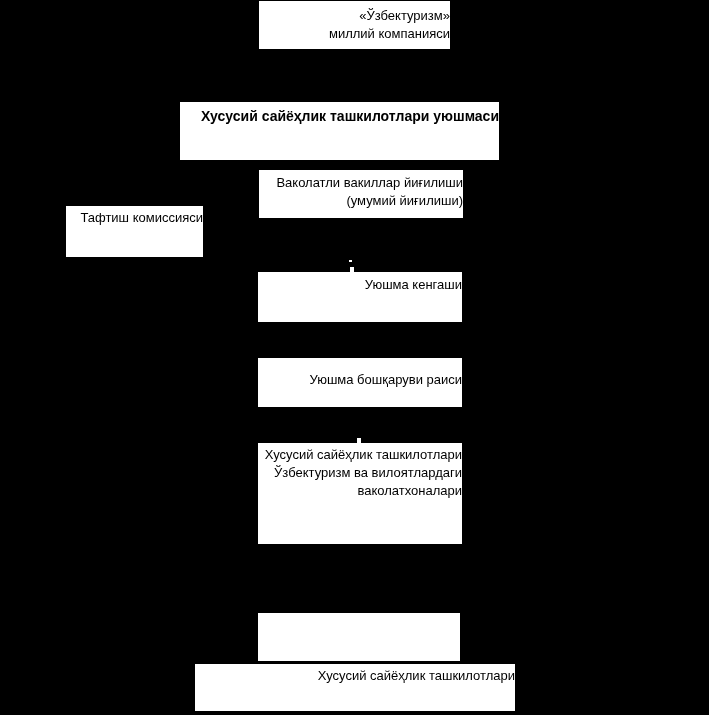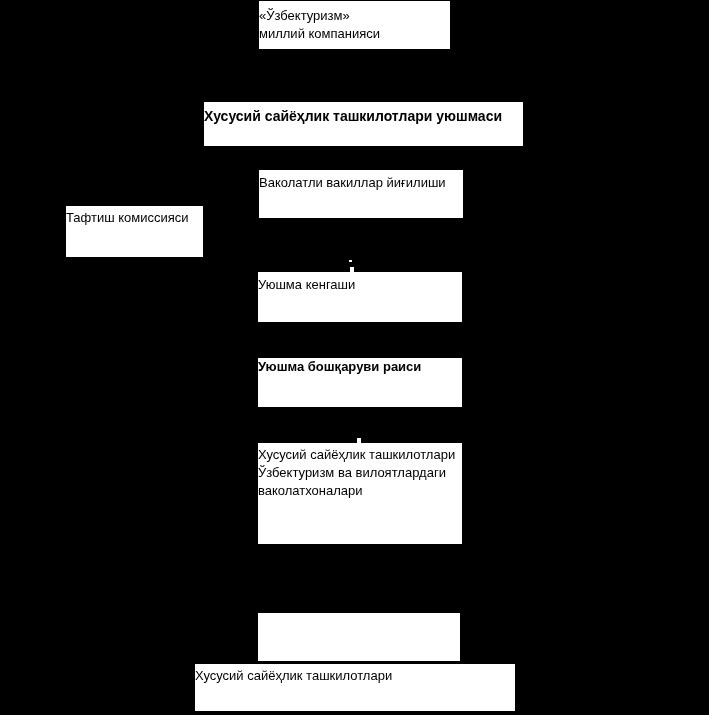--- a/index.html
+++ b/index.html
@@ -12,33 +12,33 @@
     width: 709px;
     height: 715px;
     background: var(--bg, #000000);
     font-family: "Liberation Sans", sans-serif;
     overflow: hidden;
   }
   .box {
     position: absolute;
     background: var(--box-fill, #ffffff);
     color: var(--text, #000000);
-    text-align: left;
+    text-align: right;
     font-size: 13px;
     line-height: 18px;
     box-sizing: border-box;
   }
   .box .ln { display: block; }
   #b-top          { left: 259px; top: 1px;   width: 191px; height: 48px; padding-top: 6px; }
-  #b-association  { left: 204px; top: 102px; width: 319px; height: 44px; padding-top: 5px;
+  #b-association  { left: 180px; top: 102px; width: 319px; height: 58px; padding-top: 5px;
                     font-weight: bold; font-size: 14px; }
   #b-assembly     { left: 259px; top: 170px; width: 204px; height: 48px; padding-top: 4px; }
   #b-audit        { left: 66px;  top: 206px; width: 137px; height: 51px; padding-top: 3px; }
   #b-council      { left: 258px; top: 272px; width: 204px; height: 50px; padding-top: 4px; }
-  #b-chairman     { left: 258px; top: 358px; width: 204px; height: 49px; padding-top: 0; font-weight: bold; }
+  #b-chairman     { left: 258px; top: 358px; width: 204px; height: 49px; padding-top: 13px; }
   #b-offices      { left: 258px; top: 443px; width: 204px; height: 101px; padding-top: 3px; }
   #b-empty        { left: 258px; top: 613px; width: 202px; height: 48px; }
   #b-organizations{ left: 195px; top: 664px; width: 320px; height: 47px; padding-top: 3px; }
   .tick {
     position: absolute;
     background: var(--box-fill, #ffffff);
   }
   #tick-1 { left: 349px; top: 260px; width: 3px; height: 2px; }
   #tick-2 { left: 350px; top: 267px; width: 4px; height: 5px; }
   #tick-3 { left: 357px; top: 438px; width: 4px; height: 5px; }
@@ -52,20 +52,21 @@
     <span class="ln">«Ўзбектуризм»</span>
     <span class="ln">миллий компанияси</span>
   </div>
 
   <div class="box" id="b-association">
     <span class="ln">Хусусий сайёҳлик ташкилотлари уюшмаси</span>
   </div>
 
   <div class="box" id="b-assembly">
     <span class="ln">Ваколатли вакиллар йиғилиши</span>
+    <span class="ln">(умумий йиғилиши)</span>
   </div>
 
   <div class="box" id="b-audit">
     <span class="ln">Тафтиш комиссияси</span>
   </div>
 
   <div class="box" id="b-council">
     <span class="ln">Уюшма кенгаши</span>
   </div>
 

